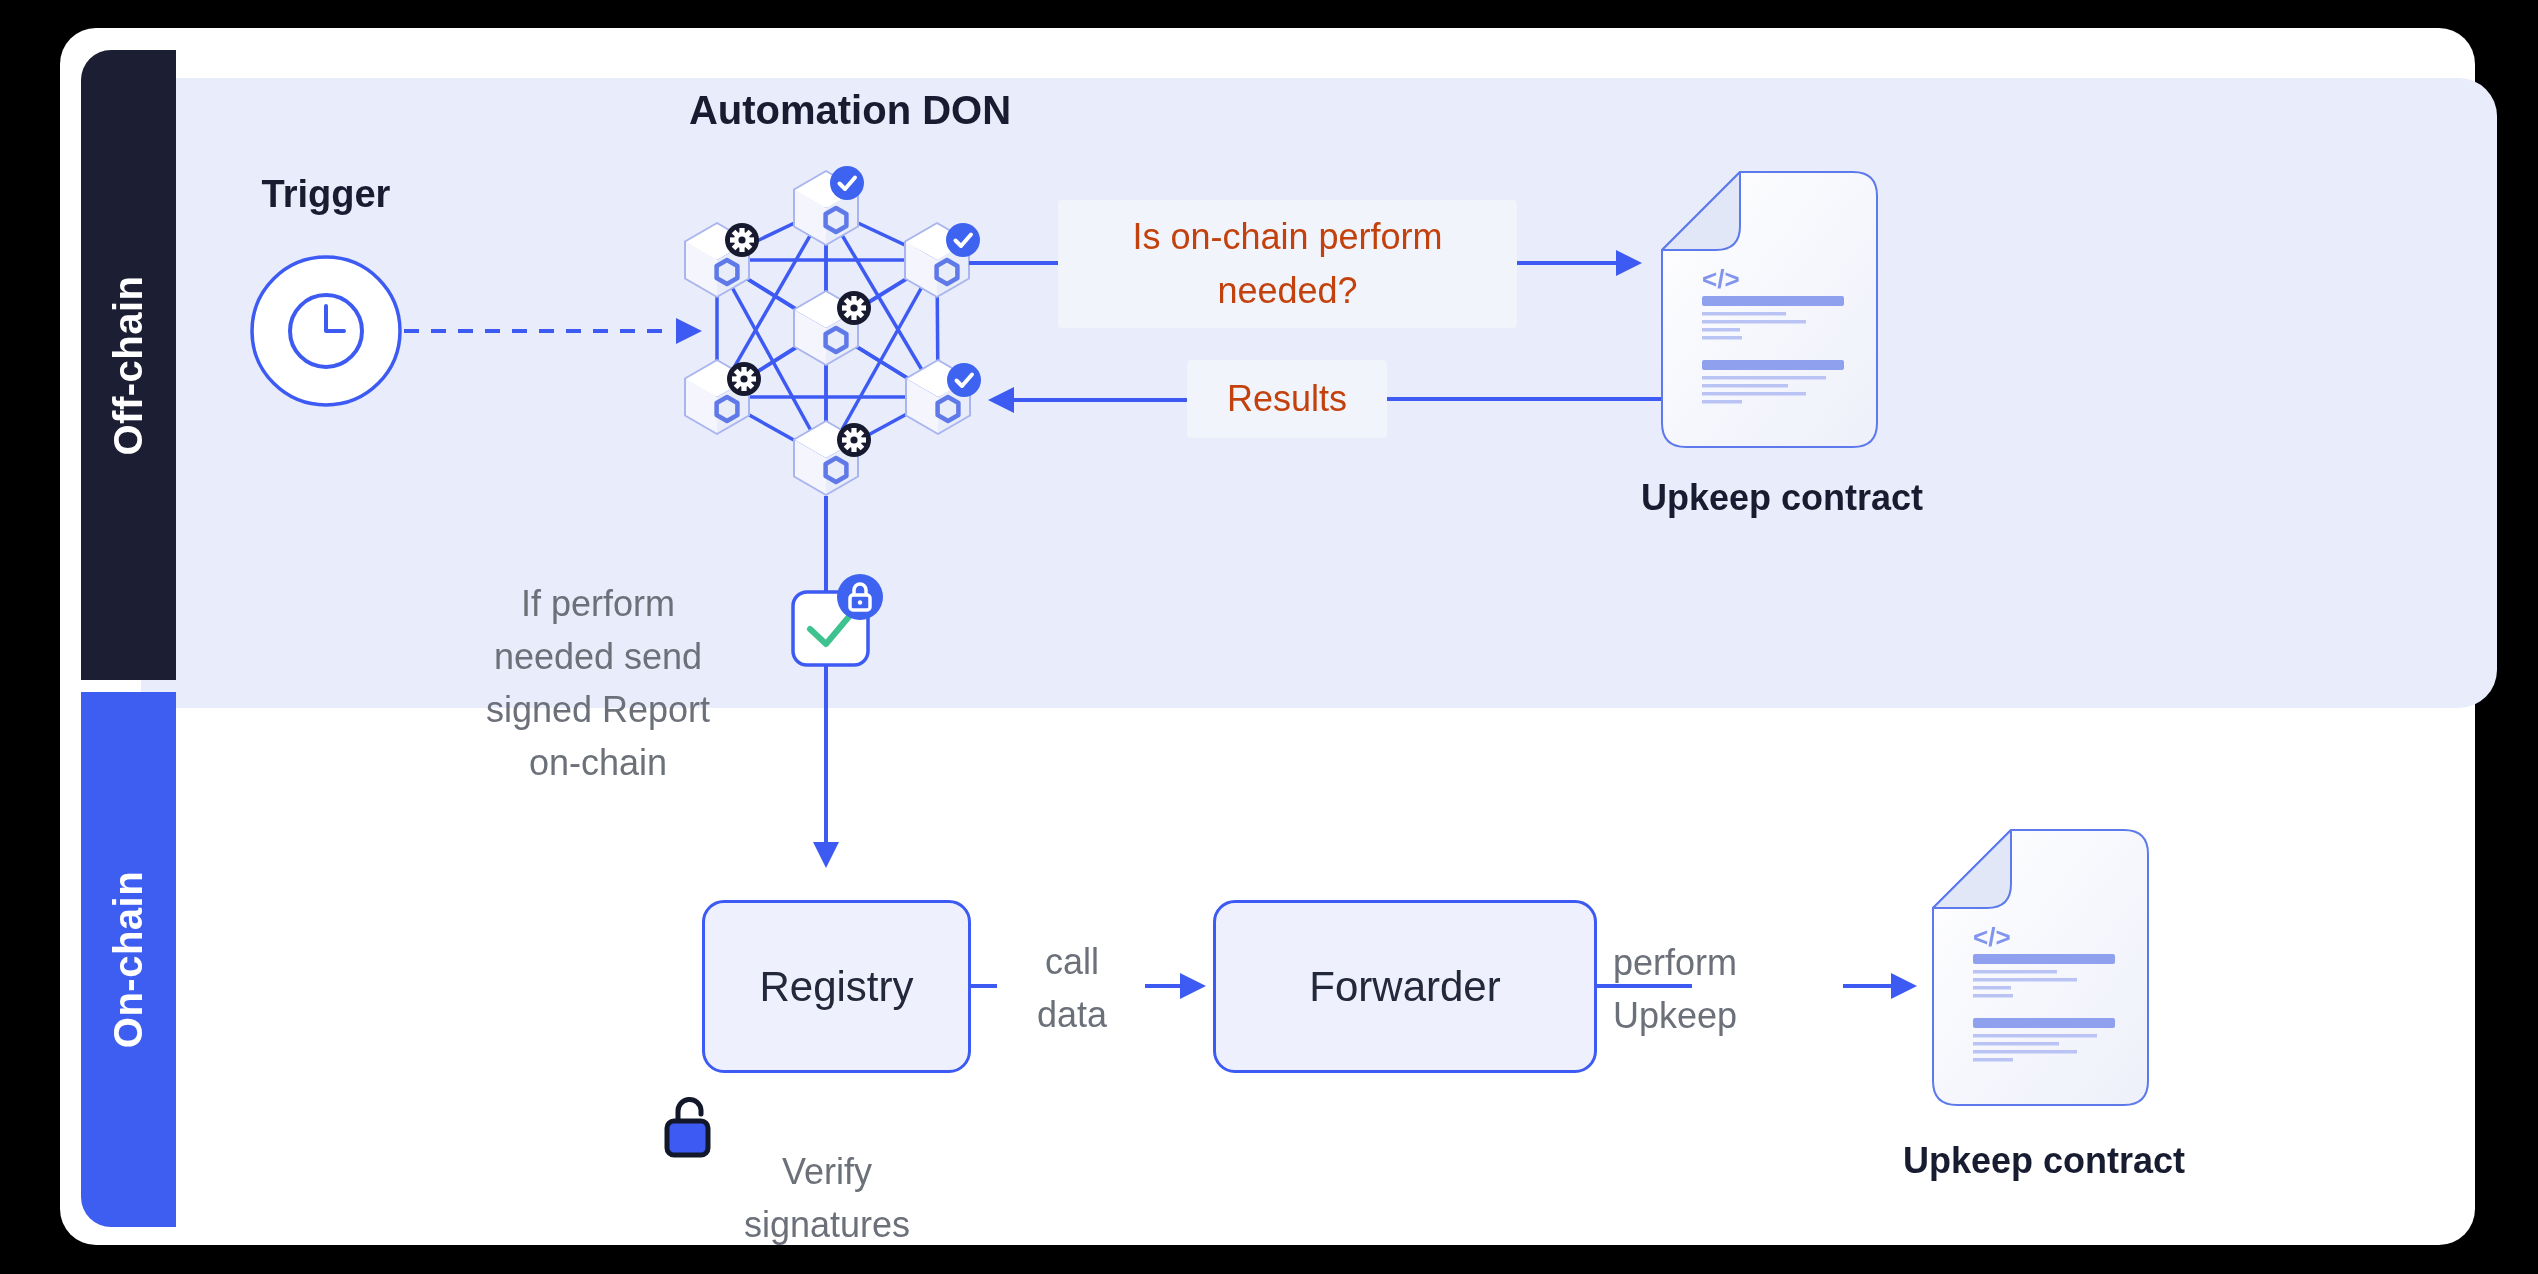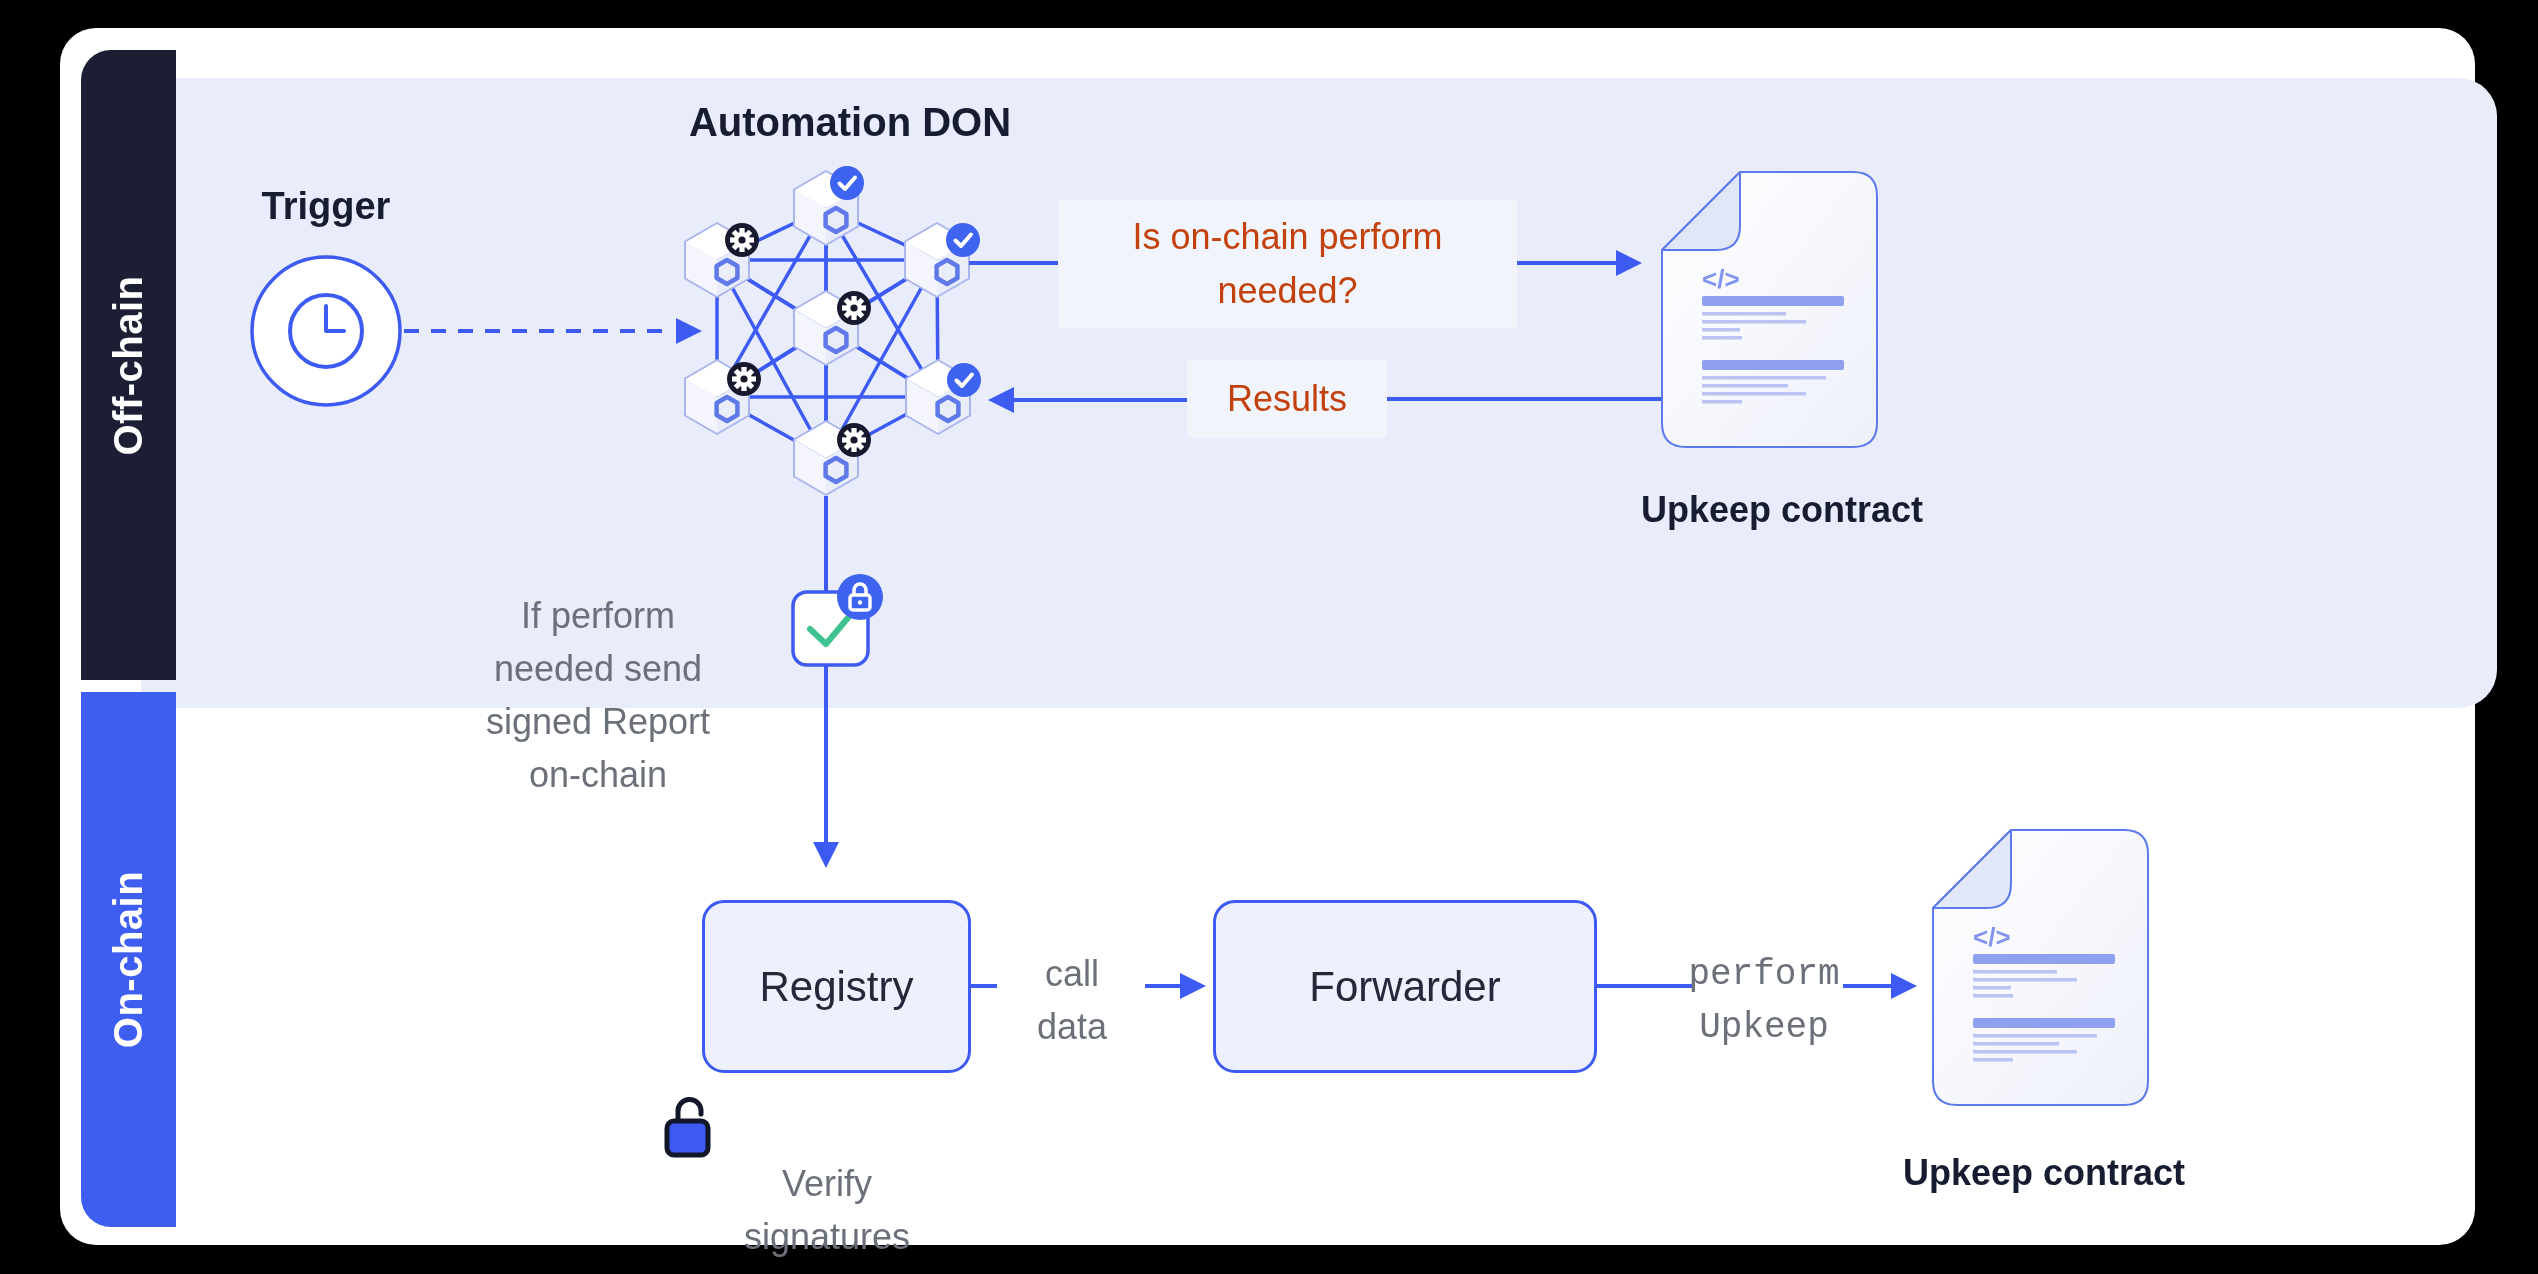--- a/index.html
+++ b/index.html
@@ -21,21 +21,21 @@
   }
   .sidebar.offchain{top:50px;height:630px;background:#1c1f33;border-radius:30px 0 0 0;}
   .sidebar.onchain{top:692px;height:535px;background:#3e5ef2;border-radius:0 0 0 30px;}
   .sidebar .rot{
     transform:rotate(-90deg);white-space:nowrap;
     color:#ffffff;font-weight:700;font-size:40px;letter-spacing:.5px;
   }
   svg.diagram{position:absolute;left:0;top:0;}
   .lbl{
     position:absolute;transform:translate(-50%,-50%);
-    white-space:pre-line;text-align:center;line-height:53px;margin-top:12px;
+    white-space:pre-line;text-align:center;line-height:53px;
   }
   .bold-lbl{font-weight:700;color:#171c30;font-size:38px;}
   .gray-lbl{color:#6b7079;font-size:36px;}
   .note-box{
     position:absolute;background:#f2f4fc;border-radius:4px;
     display:flex;align-items:center;justify-content:center;
   }
   .note-box .txt{
     color:#c2410c;font-size:36px;line-height:54px;
     white-space:pre-line;text-align:center;
@@ -230,18 +230,18 @@
 
   <div class="flow-box" style="left:702px;top:900px;width:269px;height:173px;">
     <span>Registry</span>
   </div>
   <div class="flow-box" style="left:1213px;top:900px;width:384px;height:173px;">
     <span>Forwarder</span>
   </div>
 
   <div class="lbl gray-lbl" style="left:1072px;top:988px;">call
 data</div>
-  <div class="lbl gray-lbl" style="left:1764px;top:989px;font-family:Liberation Mono, monospace;">perform
+  <div class="lbl gray-lbl" style="left:1675px;top:989px;">perform
 Upkeep</div>
   <div class="lbl gray-lbl" style="left:827px;top:1198px;">Verify
 signatures</div>
   <div class="lbl bold-lbl" style="left:2044px;top:1160px;font-size:36px;">Upkeep contract</div>
 </div>
 
 </body></html>

